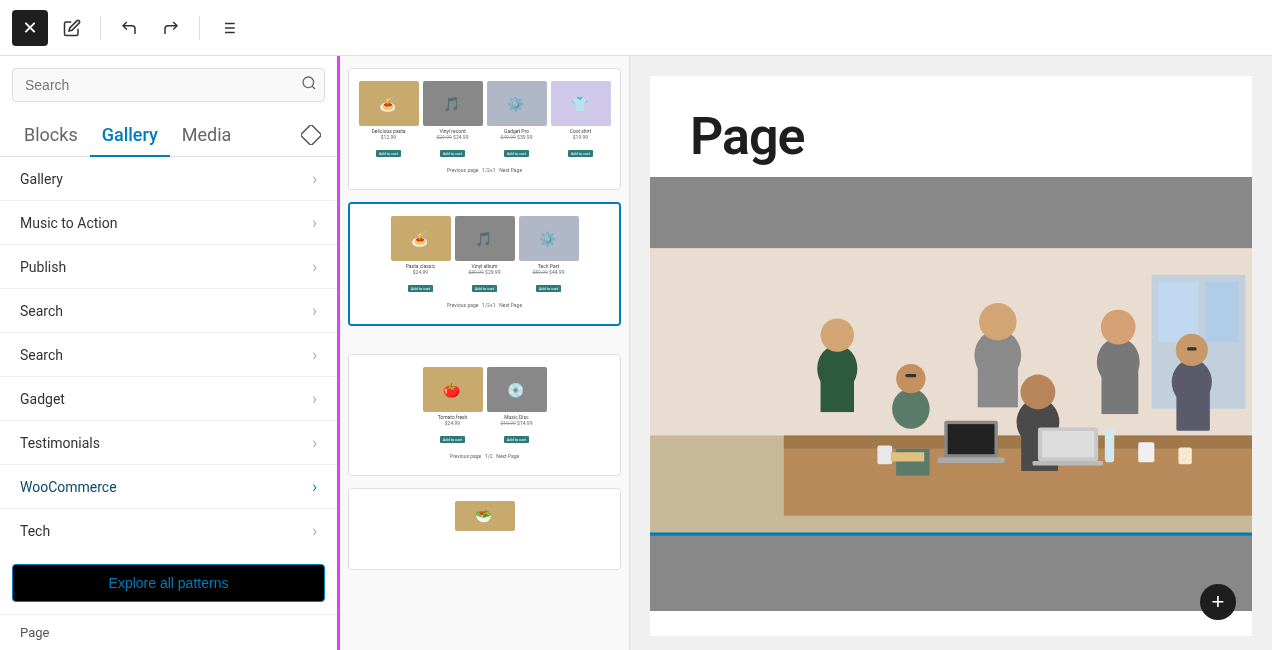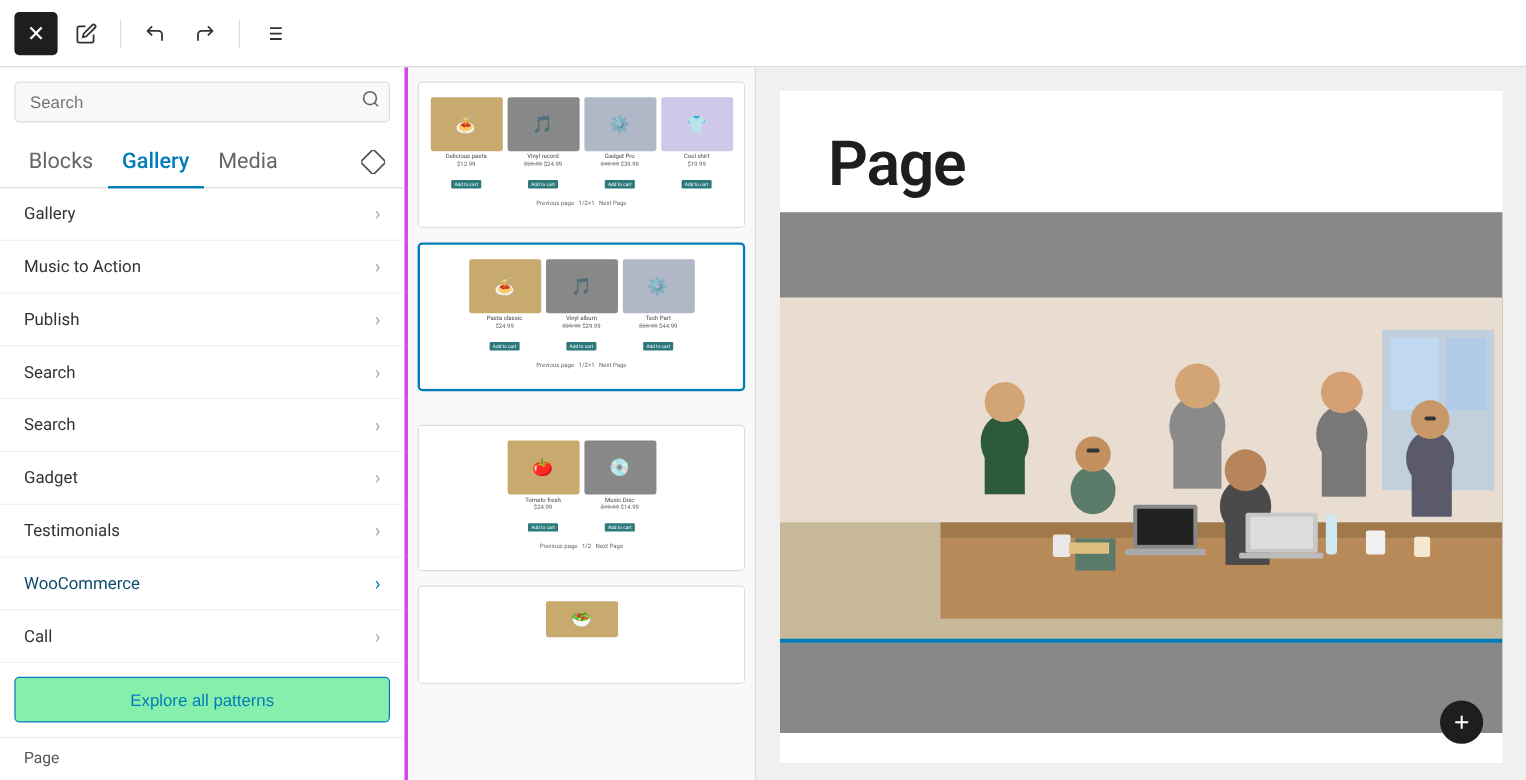--- a/index.html
+++ b/index.html
@@ -89,21 +89,21 @@
 
     .sidebar-item {
       display: flex; align-items: center; justify-content: space-between;
       padding: 12px 20px; cursor: pointer; border-bottom: 1px solid #f0f0f0;
       font-size: 14px; color: #333;
     }
     .chevron { font-size: 16px; color: #aaa; }
 
     .explore-btn {
       margin: 12px; padding: 10px; border: 1px solid #007cba; border-radius: 4px;
-      background: #86efac; color: #007cba; font-size: 14px; cursor: pointer;
+      background: #000000; color: #007cba; font-size: 14px; cursor: pointer;
       text-align: center;
     }
 
     .sidebar-footer {
       padding: 10px 20px; font-size: 13px; color: #555; border-top: 1px solid #eee;
     }
 
     
     .patterns-panel {
       width: 290px; background: #f9f9f9; border-right: 1px solid #ddd;
@@ -270,21 +270,21 @@
       </div>
       <div class="sidebar-item">
         <span>Testimonials</span>
         <span class="chevron">›</span>
       </div>
       <div class="sidebar-item woo-active" style="color:#007cba;">
         <span style="color:#0c4a6e;">WooCommerce</span>
         <span class="chevron" style="color:#007cba;">›</span>
       </div>
       <div class="sidebar-item">
-        <span>Call</span>
+        <span>Tech</span>
         <span class="chevron">›</span>
       </div>
     </div>
 
     <button class="explore-btn">Explore all patterns</button>
 
     <div class="sidebar-footer">
       <span>Page</span>
     </div>
   </div>

